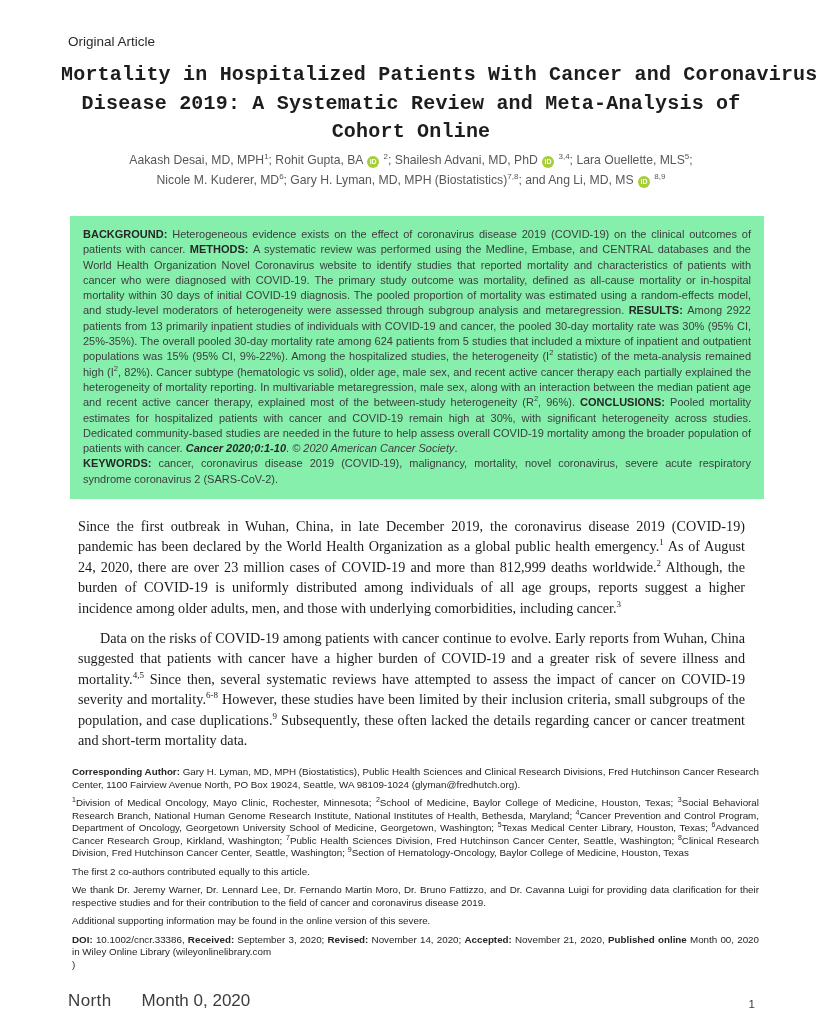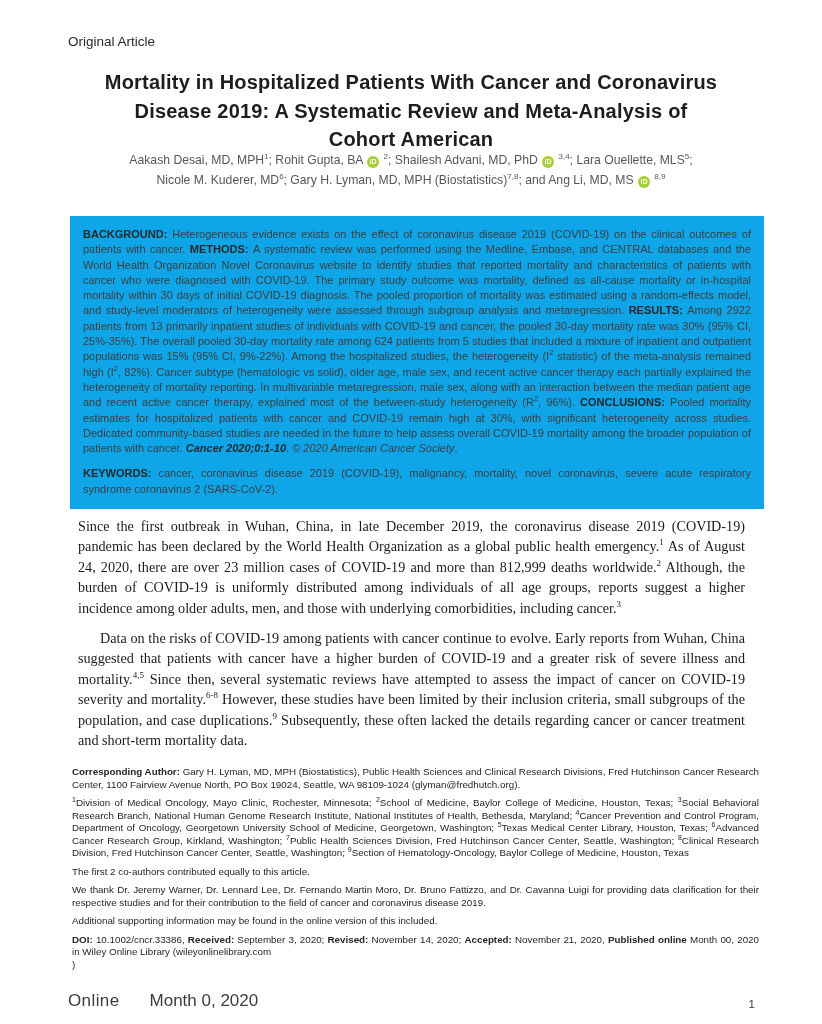--- a/index.html
+++ b/index.html
@@ -11,21 +11,21 @@
   .title .tline{white-space:nowrap;}
   .byline{position:absolute;top:151px;left:40px;right:40px;text-align:center;
           font-size:12.2px;line-height:19.5px;color:#55585a;}
   .byline sup{font-size:8px;line-height:0;}
   .orcid{display:inline-block;width:12px;height:12px;border-radius:50%;color:#fff;
          font-size:7px;font-weight:bold;line-height:12px;text-align:center;
          vertical-align:0px;margin:0 1px;font-style:normal;}
   .abstract{position:absolute;top:216px;left:70px;width:694px;box-sizing:border-box;
             padding:11px 13px 12px;font-size:11px;line-height:15.3px;text-align:justify;color:#3d3d3d;}
   .abstract p{margin:0;}
-  .abstract p + p{margin-top:10px;}
+  .abstract p + p{}
   .seg-b{font-weight:bold;color:#272727;}
   .seg-i{font-style:italic;}
   .seg-bi{font-weight:bold;font-style:italic;color:#272727;}
   sup{line-height:0;}
   .abstract sup{font-size:7.5px;}
   .intro{position:absolute;top:506px;left:68px;width:687px;}
   .intro h2{font-size:14.5px;font-weight:normal;letter-spacing:2.6px;color:#454545;margin:0 0 9px;}
   .body-para{font-family:Liberation Serif, serif;font-size:14.2px;
              line-height:20.4px;text-align:justify;color:#1b1b1b;margin:10px;}
   .body-para sup{font-size:9px;}
@@ -39,48 +39,48 @@
   .issue{font-size:17px;color:#3c3c3c;margin-left:30px;}
   .pagenum{position:absolute;right:0;bottom:3px;font-size:11.5px;color:#3c3c3c;}
 </style>
 </head>
 <body>
 
 <div class="page">
 
   <div class="eyebrow">Original Article</div>
 
-  <h1 class="title" style="margin:12px;">
+  <h1 class="title" style="margin:5px;font-family:Liberation Mono, monospace;">
     <div class="tline">Mortality in Hospitalized Patients With Cancer and Coronavirus</div>
     <div class="tline">Disease 2019: A Systematic Review and Meta-Analysis of</div>
-    <div class="tline">Cohort American</div>
+    <div class="tline">Cohort Online</div>
   </h1>
 
   <div class="byline">
     <div><span>Aakash Desai, MD, MPH</span><sup>1</sup><span>; Rohit Gupta, BA </span><span class="orcid" style="background: rgb(166, 206, 57);">iD</span><span> </span><sup>2</sup><span>; Shailesh Advani, MD, PhD </span><span class="orcid" style="background: rgb(166, 206, 57);">iD</span><span> </span><sup>3,4</sup><span>; Lara Ouellette, MLS</span><sup>5</sup><span>;</span></div>
     <div><span>Nicole M. Kuderer, MD</span><sup>6</sup><span>; Gary H. Lyman, MD, MPH (Biostatistics)</span><sup>7,8</sup><span>; and Ang Li, MD, MS </span><span class="orcid" style="background: rgb(166, 206, 57);">iD</span><span> </span><sup>8,9</sup></div>
   </div>
 
-  <section class="abstract" style="background: #0ea5e9;">
+  <section class="abstract" style="background: #86efac;">
     <p><span class="seg-b">BACKGROUND: </span><span>Heterogeneous evidence exists on the effect of coronavirus disease 2019 (COVID-19) on the clinical outcomes of patients with cancer. </span><span class="seg-b">METHODS: </span><span>A systematic review was performed using the Medline, Embase, and CENTRAL databases and the World Health Organization Novel Coronavirus website to identify studies that reported mortality and characteristics of patients with cancer who were diagnosed with COVID-19. The primary study outcome was mortality, defined as all-cause mortality or in-hospital mortality within 30 days of initial COVID-19 diagnosis. The pooled proportion of mortality was estimated using a random-effects model, and study-level moderators of heterogeneity were assessed through subgroup analysis and metaregression. </span><span class="seg-b">RESULTS: </span><span>Among 2922 patients from 13 primarily inpatient studies of individuals with COVID-19 and cancer, the pooled 30-day mortality rate was 30% (95% CI, 25%-35%). The overall pooled 30-day mortality rate among 624 patients from 5 studies that included a mixture of inpatient and outpatient populations was 15% (95% CI, 9%-22%). Among the hospitalized studies, the heterogeneity (I</span><sup>2</sup><span> statistic) of the meta-analysis remained high (I</span><sup>2</sup><span>, 82%). Cancer subtype (hematologic vs solid), older age, male sex, and recent active cancer therapy each partially explained the heterogeneity of mortality reporting. In multivariable metaregression, male sex, along with an interaction between the median patient age and recent active cancer therapy, explained most of the between-study heterogeneity (R</span><sup>2</sup><span>, 96%). </span><span class="seg-b">CONCLUSIONS: </span><span>Pooled mortality estimates for hospitalized patients with cancer and COVID-19 remain high at 30%, with significant heterogeneity across studies. Dedicated community-based studies are needed in the future to help assess overall COVID-19 mortality among the broader population of patients with cancer. </span><span class="seg-bi">Cancer 2020;0:1-10</span><span>. </span><span class="seg-i">© 2020 American Cancer Society</span><span>.</span></p>
     <p><span class="seg-b">KEYWORDS: </span><span>cancer, coronavirus disease 2019 (COVID-19), malignancy, mortality, novel coronavirus, severe acute respiratory syndrome coronavirus 2 (SARS-CoV-2).</span></p>
   </section>
 
   <section class="intro">
     <p class="body-para"><span>Since the first outbreak in Wuhan, China, in late December 2019, the coronavirus disease 2019 (COVID-19) pandemic has been declared by the World Health Organization as a global public health emergency.</span><sup>1</sup><span> As of August 24, 2020, there are over 23 million cases of COVID-19 and more than 812,999 deaths worldwide.</span><sup>2</sup><span> Although, the burden of COVID-19 is uniformly distributed among individuals of all age groups, reports suggest a higher incidence among older adults, men, and those with underlying comorbidities, including cancer.</span><sup>3</sup></p>
     <p class="body-para indent"><span>Data on the risks of COVID-19 among patients with cancer continue to evolve. Early reports from Wuhan, China suggested that patients with cancer have a higher burden of COVID-19 and a greater risk of severe illness and mortality.</span><sup>4,5</sup><span> Since then, several systematic reviews have attempted to assess the impact of cancer on COVID-19 severity and mortality.</span><sup>6-8</sup><span> However, these studies have been limited by their inclusion criteria, small subgroups of the population, and case duplications.</span><sup>9</sup><span> Subsequently, these often lacked the details regarding cancer or cancer treatment and short-term mortality data.</span></p>
   </section>
 
   <section class="footnotes">
     <p><span class="seg-b">Corresponding Author: </span><span>Gary H. Lyman, MD, MPH (Biostatistics), Public Health Sciences and Clinical Research Divisions, Fred Hutchinson Cancer Research Center, 1100 Fairview Avenue North, PO Box 19024, Seattle, WA 98109-1024 (glyman@fredhutch.org).</span></p>
     <p><sup>1</sup><span>Division of Medical Oncology, Mayo Clinic, Rochester, Minnesota; </span><sup>2</sup><span>School of Medicine, Baylor College of Medicine, Houston, Texas; </span><sup>3</sup><span>Social Behavioral Research Branch, National Human Genome Research Institute, National Institutes of Health, Bethesda, Maryland; </span><sup>4</sup><span>Cancer Prevention and Control Program, Department of Oncology, Georgetown University School of Medicine, Georgetown, Washington; </span><sup>5</sup><span>Texas Medical Center Library, Houston, Texas; </span><sup>6</sup><span>Advanced Cancer Research Group, Kirkland, Washington; </span><sup>7</sup><span>Public Health Sciences Division, Fred Hutchinson Cancer Center, Seattle, Washington; </span><sup>8</sup><span>Clinical Research Division, Fred Hutchinson Cancer Center, Seattle, Washington; </span><sup>9</sup><span>Section of Hematology-Oncology, Baylor College of Medicine, Houston, Texas</span></p>
     <p>The first 2 co-authors contributed equally to this article.</p>
     <p>We thank Dr. Jeremy Warner, Dr. Lennard Lee, Dr. Fernando Martin Moro, Dr. Bruno Fattizzo, and Dr. Cavanna Luigi for providing data clarification for their respective studies and for their contribution to the field of cancer and coronavirus disease 2019.</p>
-    <p>Additional supporting information may be found in the online version of this included.</p>
+    <p>Additional supporting information may be found in the online version of this severe.</p>
     <p><span class="seg-b">DOI: </span><span>10.1002/cncr.33386, </span><span class="seg-b">Received: </span><span>September 3, 2020; </span><span class="seg-b">Revised: </span><span>November 14, 2020; </span><span class="seg-b">Accepted: </span><span>November 21, 2020, </span><span class="seg-b">Published online </span><span>Month 00, 2020 in Wiley Online Library (wileyonlinelibrary.com</span><br><span>)</span></p>
   </section>
 
   <footer class="pfooter">
-    <span class="journal">Online</span><span class="issue">Month 0, 2020</span>
+    <span class="journal">North</span><span class="issue">Month 0, 2020</span>
     <span class="pagenum">1</span>
   </footer>
 
 </div>
 
 </body></html>

